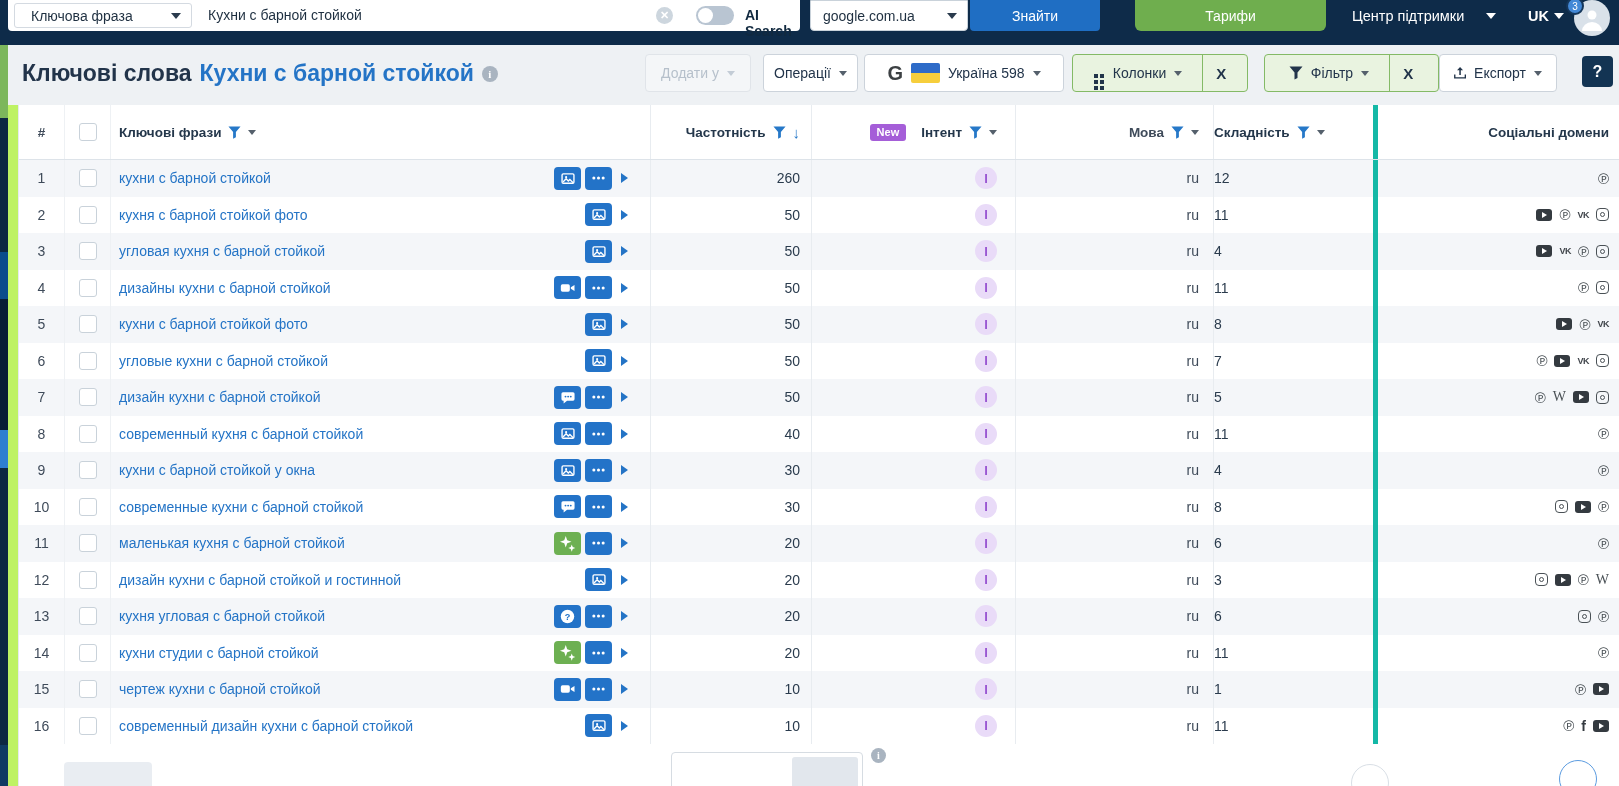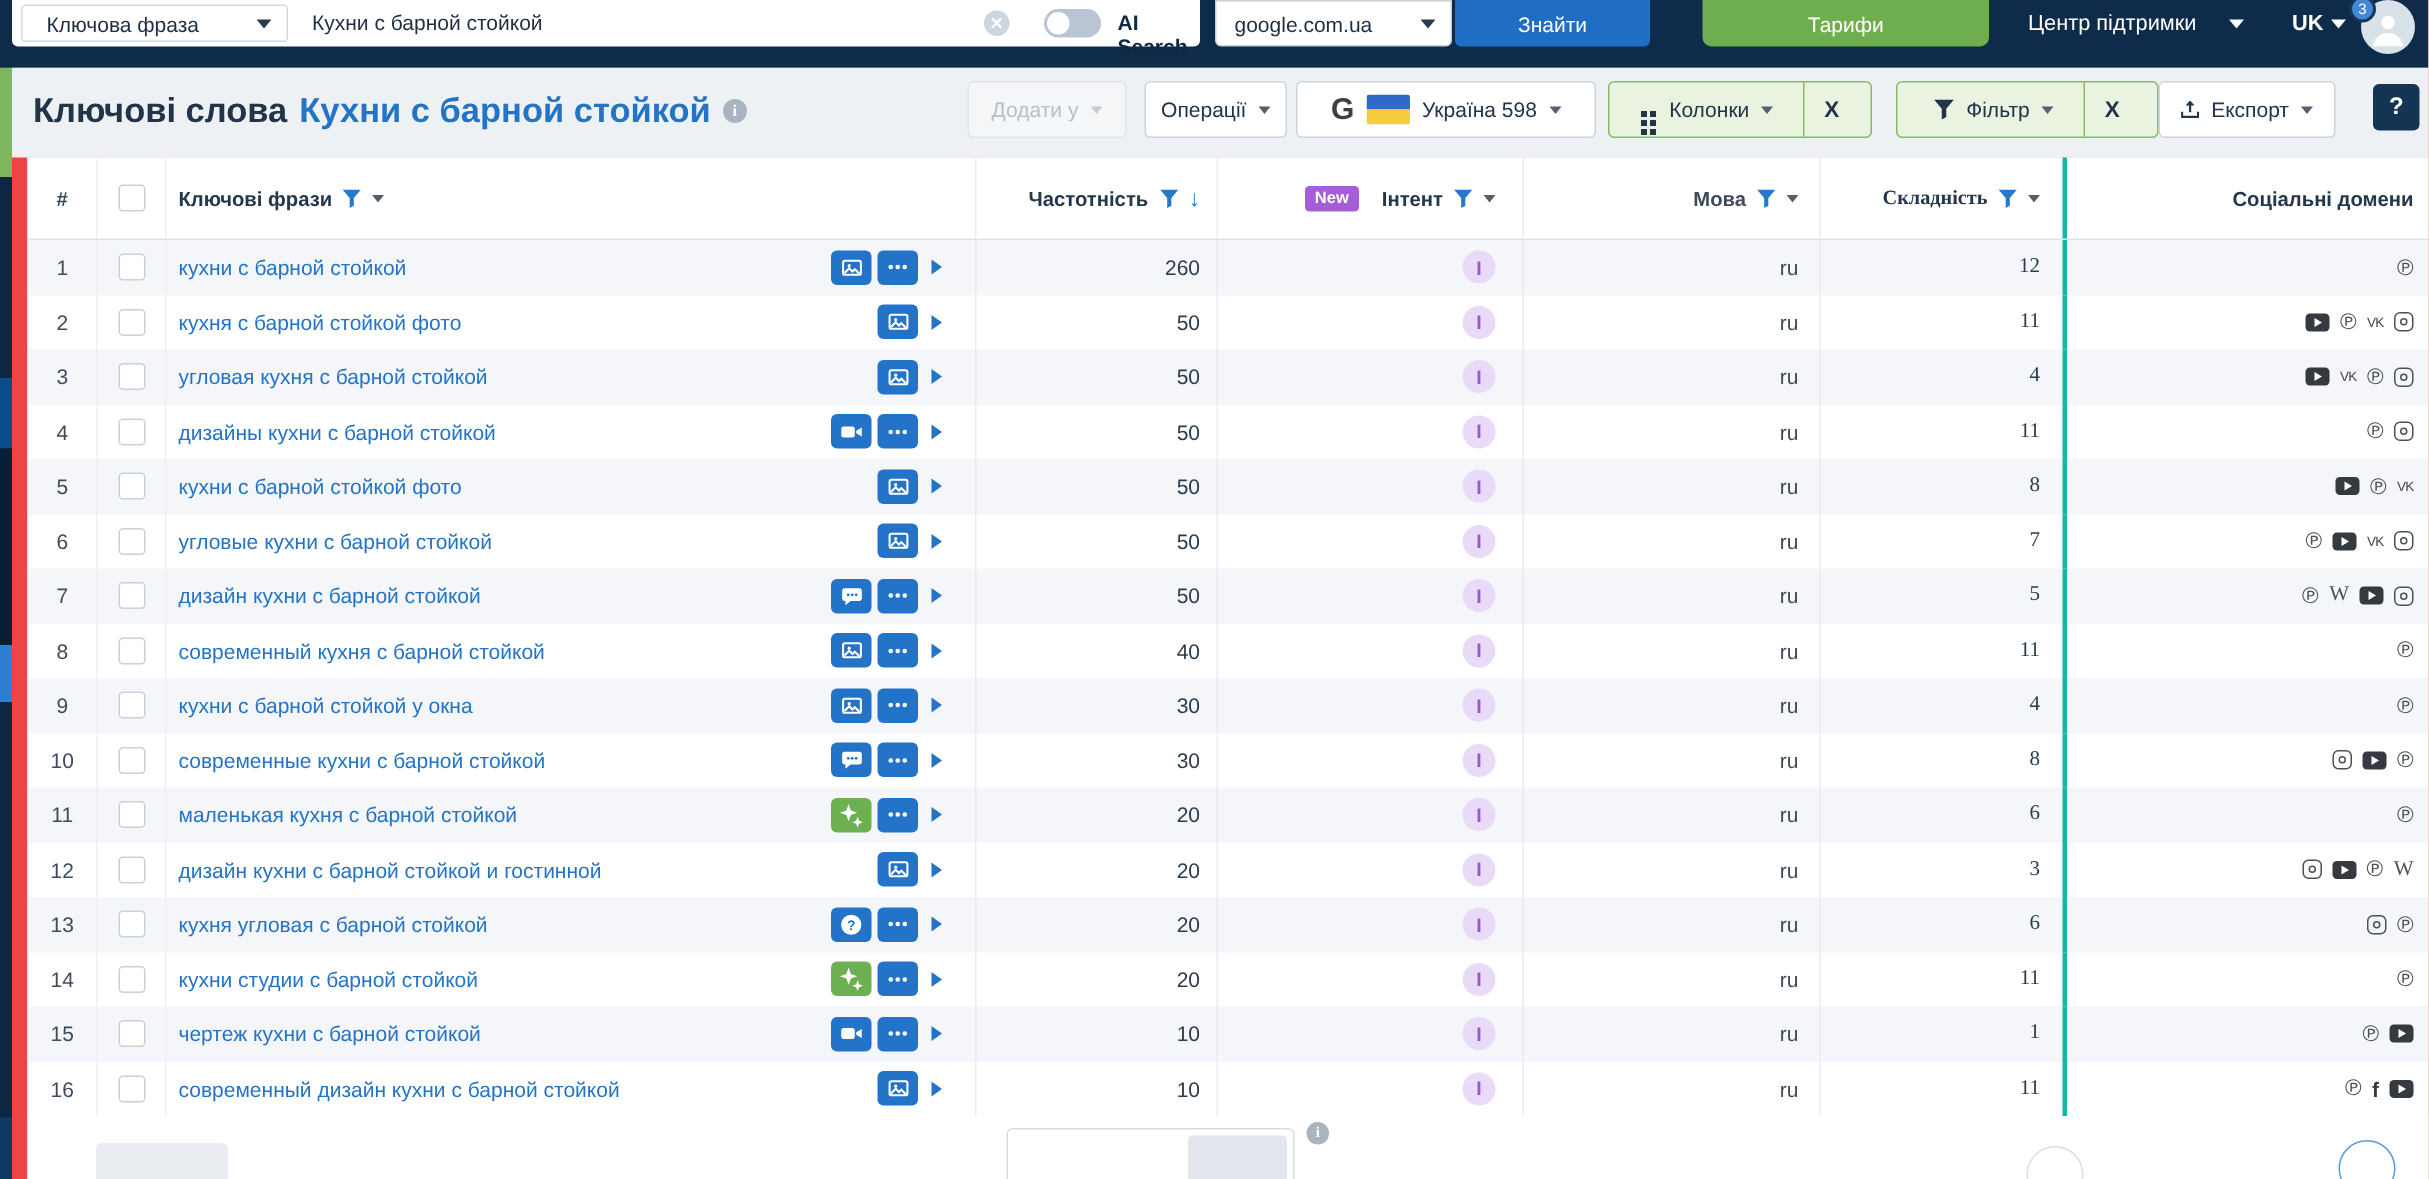--- a/index.html
+++ b/index.html
@@ -1,18 +1,18 @@
 <!DOCTYPE html>
 <html><head>
 <meta charset="utf-8">
 <style>
   * { margin:0; padding:0; box-sizing:border-box; }
   html,body { width:1619px; height:786px; }
   body { font-family:"Liberation Sans", sans-serif; background:#eef1f4; }
-  #app { position:relative; width:1619px; height:786px; overflow:hidden; background:#ef4444; }
+  #app { position:relative; width:1619px; height:786px; overflow:hidden; background:#bef264; }
 
   
   .rail { position:absolute; left:0; top:45px; width:8px; height:741px; background:#0d2742; }
   .rail div { width:8px; }
   .rs1{height:73px;background:#7cb75c;} .rs2{height:134px;background:#0d2742;}
   .rs3{height:47px;background:#0a4c8c;} .rs4{height:131px;background:#081d36;}
   .rs5{height:38px;background:#2e7fd1;} .rs6{height:277px;background:#0d2742;}
   .rs7{height:41px;background:#0f3a63;}
 
   
@@ -70,41 +70,41 @@
   .thead { display:flex; height:55px; align-items:center; border-bottom:1px solid #dde3e9; font-size:13.5px; font-weight:bold; color:#24374b; background:#fff; }
   .row { display:flex; height:36.5px; align-items:center; font-size:14px; color:#2a3b4d; }
   .row:nth-child(odd) { background:#f4f6f9; }
   .cell { height:100%; display:flex; align-items:center; }
   .c-num  { width:46px; justify-content:center; border-right:1px solid #eef1f4; color:#3f4b5a; }
   .c-check{ width:46px; justify-content:center; border-right:1px solid #eef1f4; }
   .c-kw   { width:540px; padding-left:8px; border-right:1px solid #e8ecf0; }
   .c-freq { width:161px; justify-content:flex-end; padding-right:11px; border-right:1px solid #e8ecf0; }
   .c-int  { width:204px; justify-content:flex-end; padding-right:18px; border-right:1px solid #e8ecf0; }
   .c-lang { width:198px; justify-content:flex-end; padding-right:14px; border-right:1px solid #e8ecf0; color:#3f4b5a; }
-  .c-diff { width:164px; justify-content:flex-end; padding-right:15px; border-right:3px solid #14b8a6;font-family:Liberation Serif, serif; }
+  .c-diff { width:164px; padding-right:15px; border-right:5px solid #14b8a6; }
   .c-soc  { flex:1; justify-content:flex-end; padding-right:10px; gap:7px; }
   .checkbox { width:18px; height:18px; border:1.5px solid #c9d2da; border-radius:3px; background:#fff; cursor:pointer; }
   .kw-link { color:#2474c6; cursor:pointer; }
   .kw-icons { margin-left:auto; display:flex; align-items:center; gap:4px; padding-right:22px; }
   .fbox { width:27px; height:23px; border-radius:4px; background:#2373c8; display:flex; align-items:center; justify-content:center; cursor:pointer; }
   .fbox.green { background:#6db052; }
   .rarrow { width:0; height:0; border-left:7px solid #2474c6; border-top:5px solid transparent; border-bottom:5px solid transparent; margin-left:5px; cursor:pointer; }
   .intent-badge { width:22px; height:22px; border-radius:50%; background:#e9dbf8; color:#9a57d2; font-size:13px; font-weight:bold;
                   display:flex; align-items:center; justify-content:center; }
   .new-badge { background:#a55ed8; color:#fff; font-size:11px; font-weight:bold; padding:2.5px 7px; border-radius:3px; margin-right:8px; }
   .hlbl { display:flex; align-items:center; gap:7px; }
   .funnel { display:inline-block; }
   .sort-arrow { color:#2678c8; font-size:15px; font-weight:bold; line-height:1; }
 
   
   .soc { display:inline-flex; align-items:center; justify-content:center; color:#4a5156; }
   .soc-youtube { width:16px; height:12px; background:#343a40; border-radius:3px; }
   .soc-youtube i { width:0; height:0; border-left:5px solid #fff; border-top:3px solid transparent; border-bottom:3px solid transparent; margin-left:1px; }
   .soc-pinterest { font-size:15px; line-height:1; }
-  .soc-vk { font-size:9px; font-weight:normal; letter-spacing:-0.5px; color:#42474d; }
+  .soc-vk { font-size:9px; font-weight:bold; letter-spacing:-0.5px; color:#42474d; }
   .soc-instagram { width:13px; height:13px; border:1.5px solid #4a5156; border-radius:4px; }
   .soc-instagram i { width:5px; height:5px; border:1.5px solid #4a5156; border-radius:50%; }
   .soc-wikipedia { font-family:"Liberation Serif",serif; font-size:14px; line-height:1; }
   .soc-facebook { font-size:14px; font-weight:bold; color:#343a40; line-height:1; }
 
   
   .tfoot { position:absolute; left:0; top:639px; width:1601px; height:42px; background:#fff; }
   .foot-btn { position:absolute; left:45px; top:18px; width:88px; height:40px; background:#e9edf2; border-radius:4px; }
   .foot-box { position:absolute; left:652px; top:8px; width:192px; height:40px; background:#fff; border:1px solid #d6dce2; border-radius:4px; }
   .foot-box .inner { position:absolute; right:4px; top:4px; width:66px; height:40px; background:#e2e7ed; border-radius:3px; }

